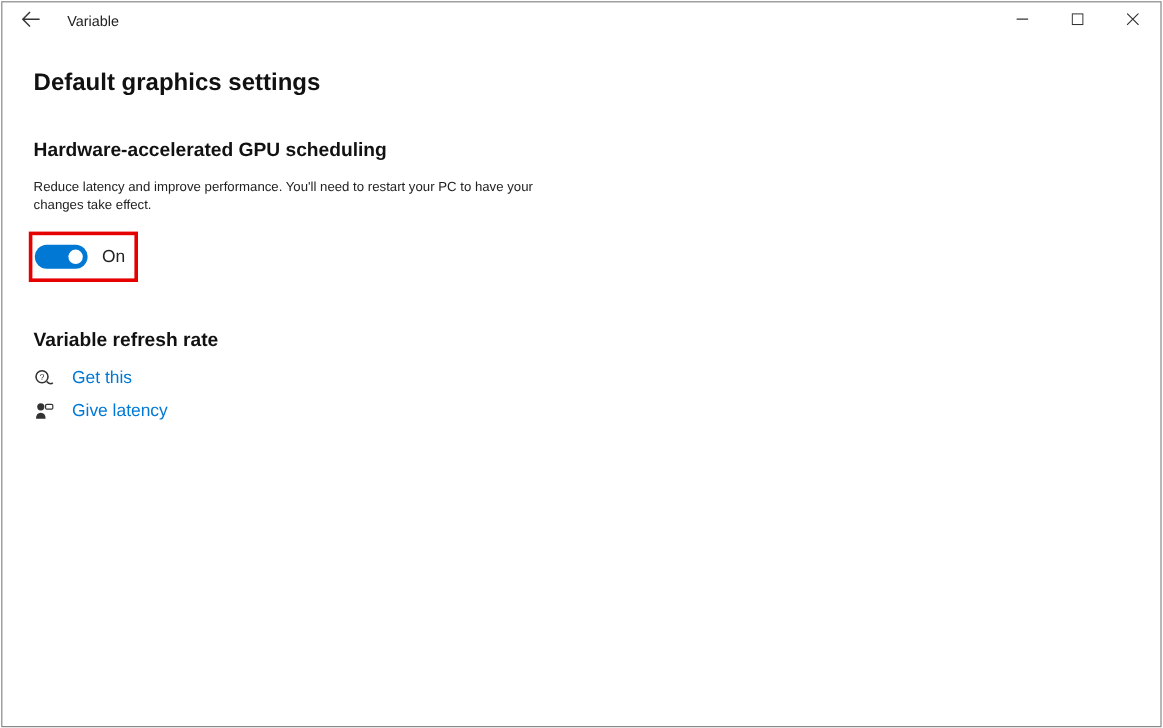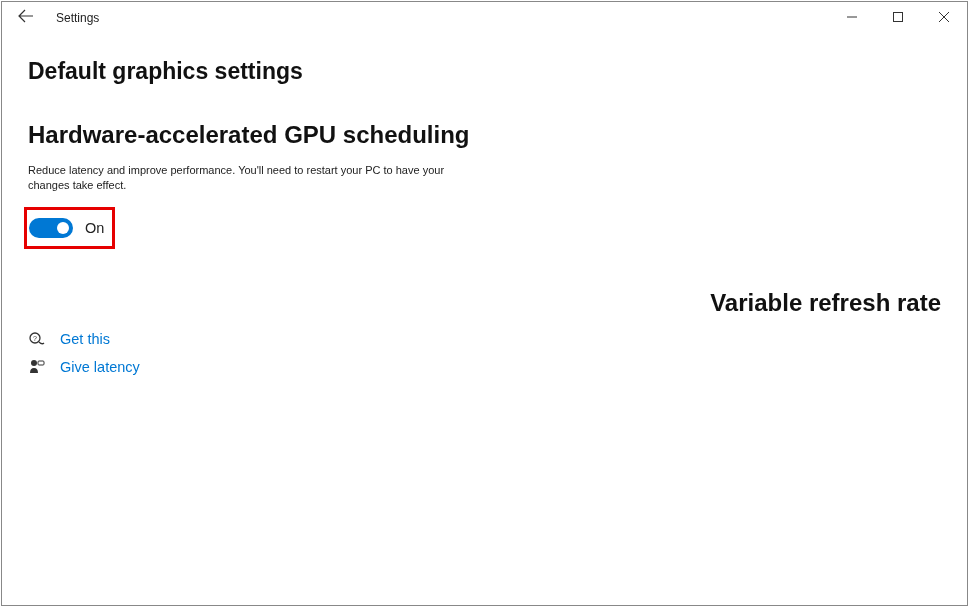--- a/index.html
+++ b/index.html
@@ -50,27 +50,27 @@
       display: flex;
       align-items: center;
       justify-content: center;
       cursor: pointer;
     }
     .win-btn svg { width: 10px; height: 10px; }
     .content {
       padding: 24px 26px 0 26px;
     }
     .page-title {
-      font-size: 23px;
+      font-size: 20px;
       font-weight: 600;
       color: #111;
       margin-bottom: 36px;
     }
     .section-heading {
-      font-size: 24px;
+      font-size: 16px;
       font-weight: 600;
       color: #111;
       margin-bottom: 14px;
     }
     .section-desc {
       font-size: 11px;
       color: #222;
       max-width: 430px;
       line-height: 1.35;
       margin-bottom: 14px;
@@ -117,21 +117,21 @@
       color: #222;
     }
     .highlight-box {
       border: 3px solid #e60000;
       padding: 8px 8px 8px 2px;
       display: inline-flex;
       margin-left: -4px;
       justify-content: flex-end;
     }
     .sec1 { margin-bottom: 40px; }
-    .sec2 { margin-bottom: 10px; text-align: right; }
+    .sec2 { margin-bottom: 10px; }
     .link-row {
       display: flex;
       align-items: center;
       gap: 14px;
       margin-bottom: 12px;
     }
     .link-row .icon-slot {
       width: 18px;
       display: flex;
       align-items: center;
@@ -151,21 +151,21 @@
 <div class="window">
 
   <div class="titlebar">
     <div class="back-btn">
       <span>
         <svg viewBox="0 0 16 16">
             <path d="M7 2 L1 8 L7 14 M1 8 H15" stroke="#333" stroke-width="1.2" fill="none"></path>
           </svg>
       </span>
     </div>
-    <span class="title-txt">Settings</span>
+    <span class="title-txt">Variable</span>
     <div class="win-controls">
       <div class="win-btn">
         <span>
           <svg viewBox="0 0 10 10">
               <line x1="0" y1="5" x2="10" y2="5" stroke="#333" stroke-width="1"></line>
             </svg>
         </span>
       </div>
       <div class="win-btn">
         <span>

